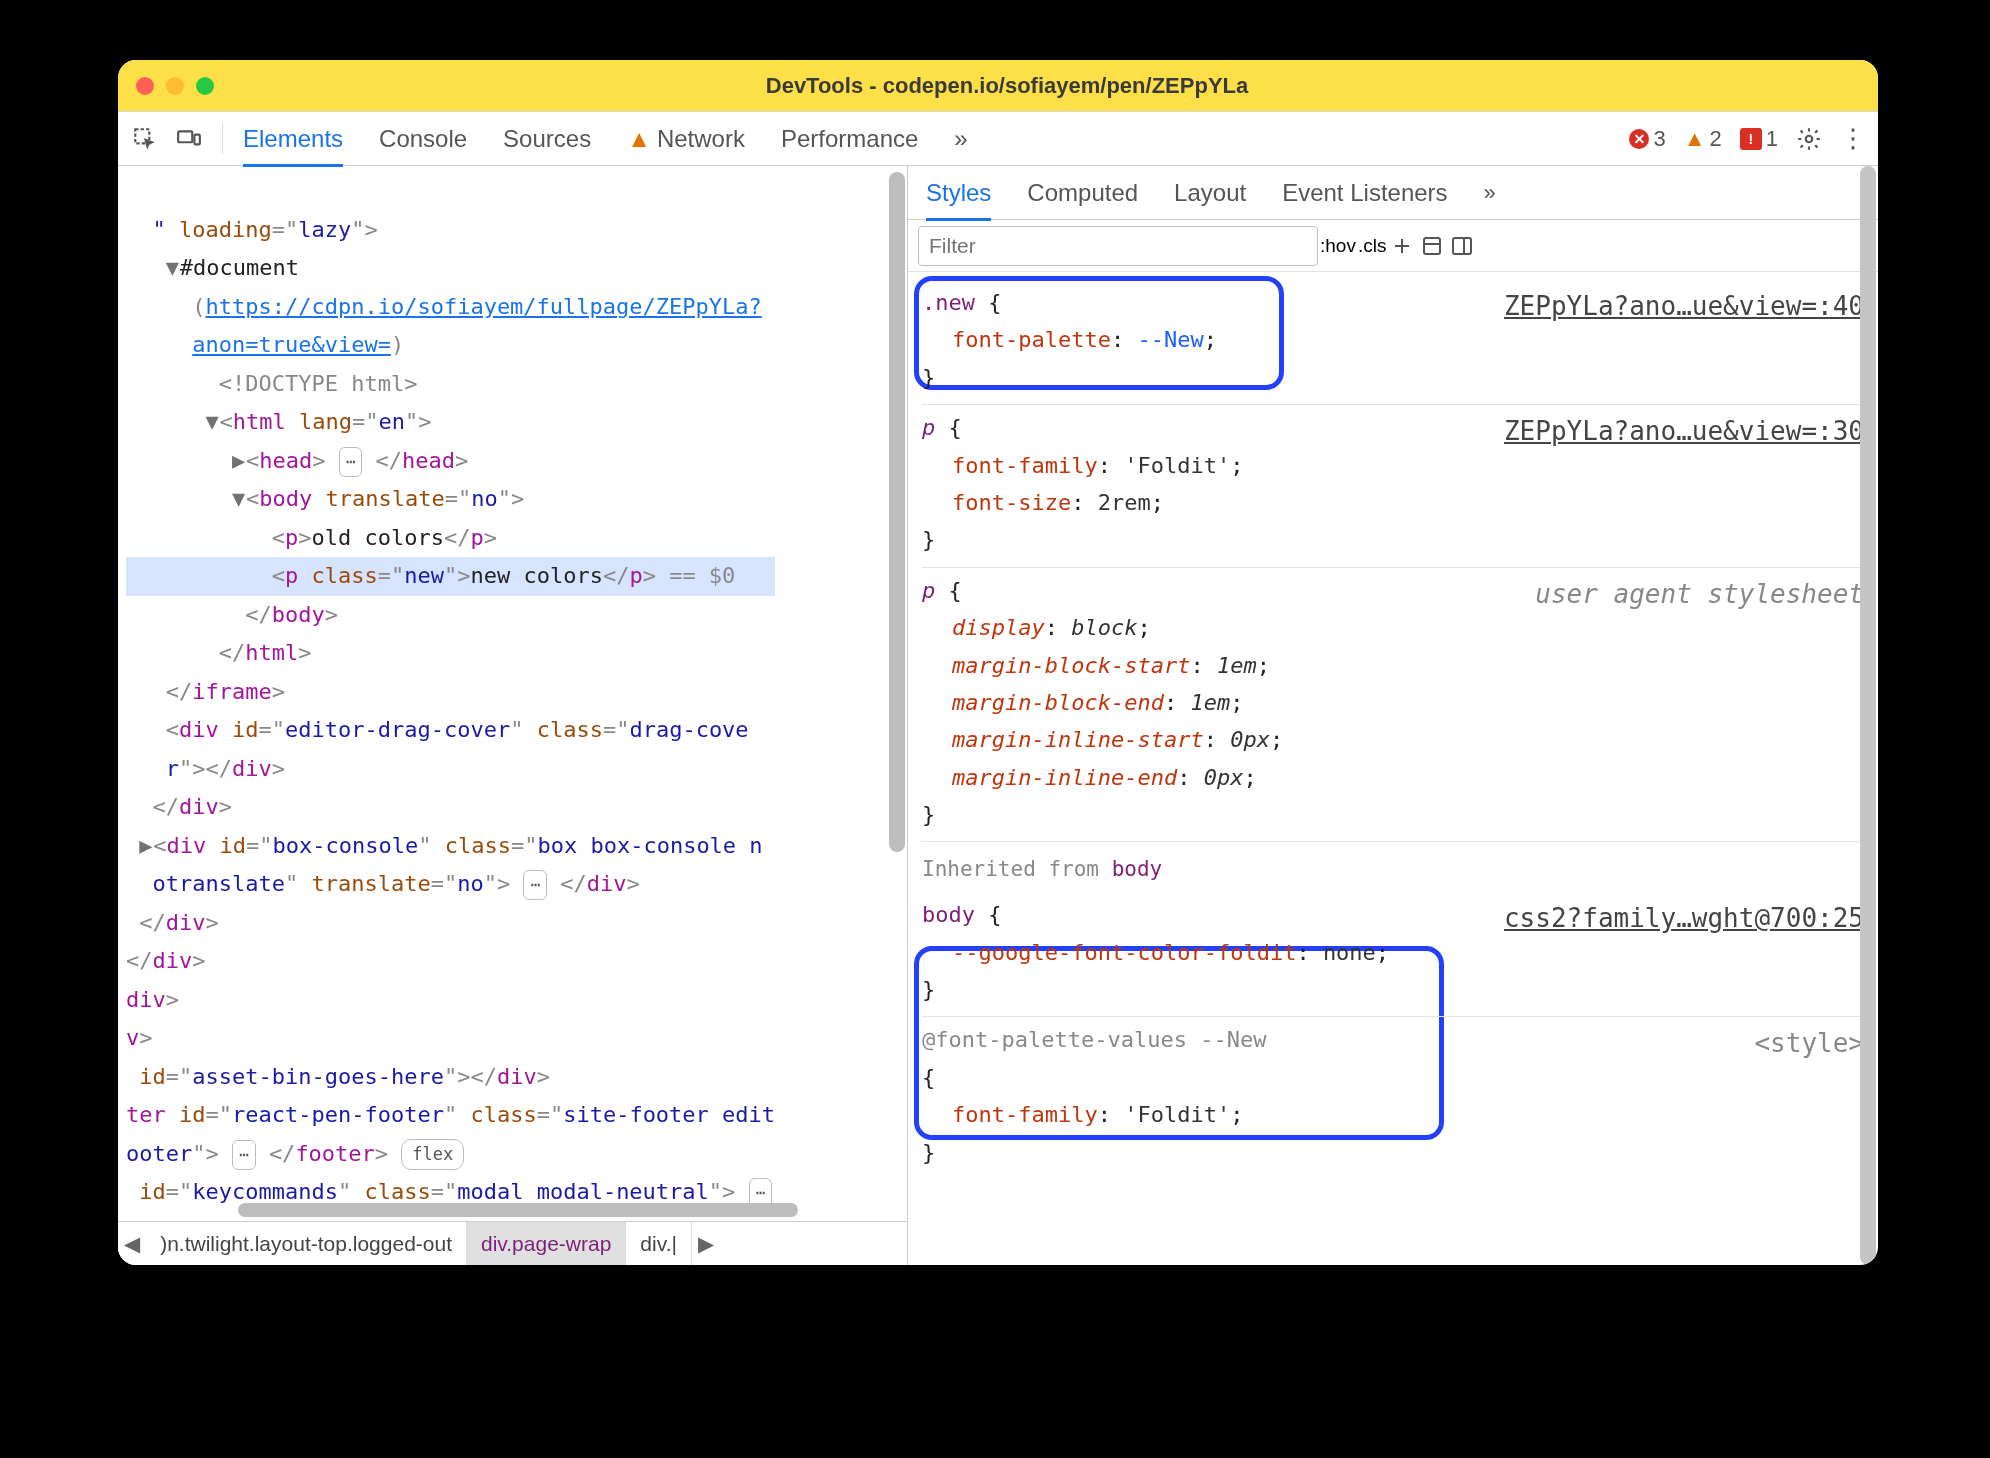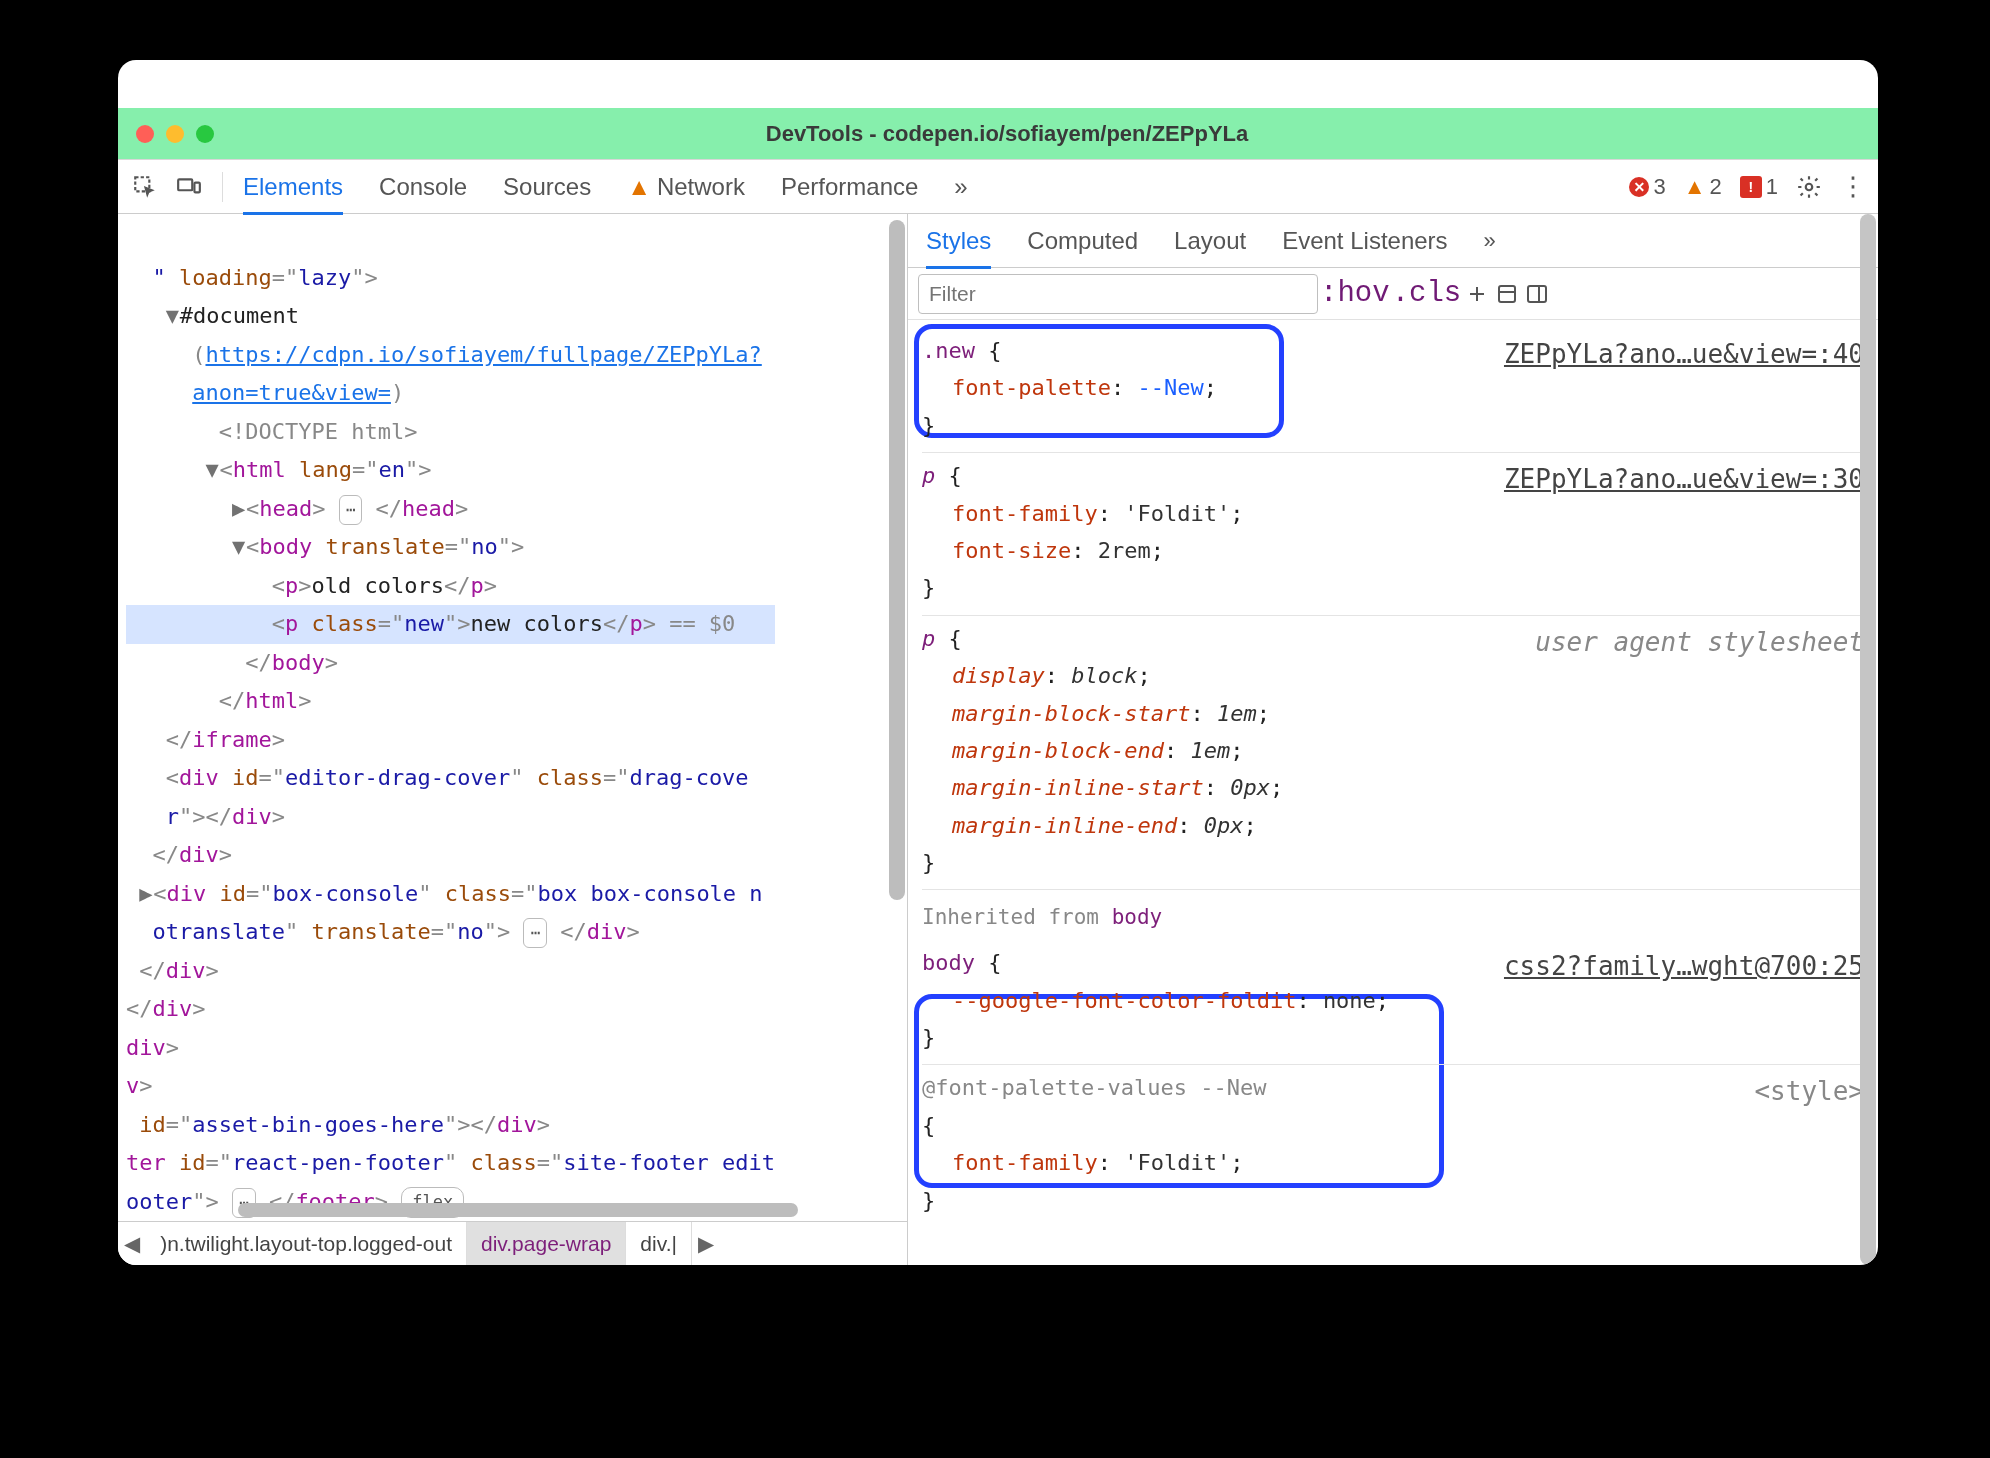--- a/index.html
+++ b/index.html
@@ -1,18 +1,18 @@
 <!DOCTYPE html>
 <html><head>
 <meta charset="utf-8">
 <style>
   * { box-sizing: border-box; margin: 0; padding: 0; }
   body { background: #000; font-family: -apple-system, "Helvetica Neue", Arial, sans-serif; width: 1990px; height: 1458px; overflow: hidden; }
   .window { position: absolute; left: 118px; top: 60px; width: 1760px; height: 1205px; background: #fff; border-radius: 18px; box-shadow: 0 30px 80px rgba(0,0,0,.5); display: flex; flex-direction: column; overflow: hidden; }
-  .titlebar { height: 52px; background: #86efac; border-bottom: 1px solid #d9d7d8; display: flex; align-items: center; padding: 0 18px; margin-top: 48px; }
+  .titlebar { height: 52px; background: #fde047; border-bottom: 1px solid #d9d7d8; display: flex; align-items: center; padding: 0 18px; }
   .traffic { display: flex; gap: 12px; }
   .dot { width: 18px; height: 18px; border-radius: 50%; }
   .dot.r { background: #ff5f57; } .dot.y { background: #febc2e; } .dot.g { background: #28c840; }
   .titlebar-title { flex: 1; text-align: center; font-size: 22px; color: #3a3a3a; font-weight: 600; }
   .toolbar { height: 54px; border-bottom: 1px solid #ccc; display: flex; align-items: center; padding: 0 14px; font-size: 24px; gap: 20px; }
   .toolbar .tabs { display: flex; gap: 36px; align-items: center; }
   .tab { color: #555; cursor: pointer; position: relative; padding: 12px 0; }
   .tab.active { color: #1a73e8; }
   .tab.active::after { content: ""; position: absolute; left: 0; right: 0; bottom: -2px; height: 3px; background: #1a73e8; }
   .tab .warn { color: #e37400; margin-right: 6px; }
@@ -46,21 +46,21 @@
   .vscroll { position:absolute; right:2px; top:6px; width:16px; height:680px; background: #bdbdbd; border-radius:8px; }
   .hscroll { position:absolute; left:120px; bottom:48px; width:560px; height:14px; background:#bdbdbd; border-radius:7px; }
   .styles { flex:1; display:flex; flex-direction:column; overflow:hidden; position:relative; }
   .subtabs { height:54px; display:flex; align-items:center; gap:36px; padding:0 18px; border-bottom:1px solid #ccc; font-size:24px; }
   .subtab { color:#555; padding:12px 0; position:relative; cursor:pointer; }
   .subtab.active { color:#1a73e8; }
   .subtab.active::after { content:""; position:absolute; left:0; right:0; bottom:-2px; height:3px; background:#1a73e8; }
   .subtabs .more { color:#555; font-size:22px; }
   .filterrow { height:52px; display:flex; align-items:center; padding:6px 10px; gap:2px; border-bottom:1px solid #e1e1e1; }
   .filterrow input { height:40px; flex:0 0 400px; border:1px solid #bfbfbf; border-radius:4px; padding:0 10px; font-size:21px; color:#333; }
-  .filterrow .ctl { font-family: Liberation Mono, monospace; font-size:29px; color:#701a75; }
+  .filterrow .ctl { font-family: Liberation Sans, sans-serif; font-size:19px; color:#000000; }
   .filterrow .ibtn { width:28px; height:28px; display:inline-flex; align-items:center; justify-content:center; color:#555; font-size:24px; }
   .rules { flex:1; overflow:hidden; font-family: Menlo, Consolas, monospace; font-size:22px; line-height:1.7; padding:8px 14px 14px 14px; position:relative; }
   .rule { padding:4px 0 8px 0; border-bottom:1px solid #e4e4e4; position:relative; }
   .rule .src { position:absolute; right:0; top:4px; color:#444; text-decoration: underline; font-size:26px; }
   .rule .src.ua { color:#888; font-style: italic; text-decoration:none; }
   .sel { color:#7d1f7a; }
   .prop { color:#bf360c; }
   .val { color:#333; }
   .vallink { color:#1a5fff; }
   .brace { color:#222; }

